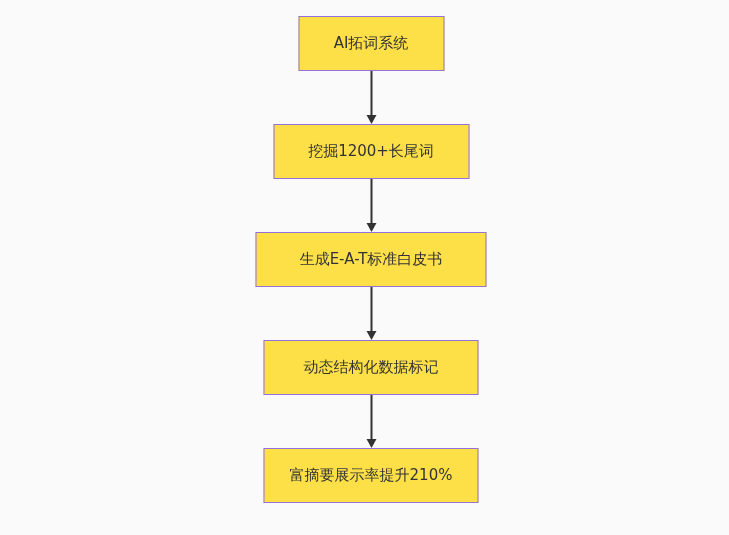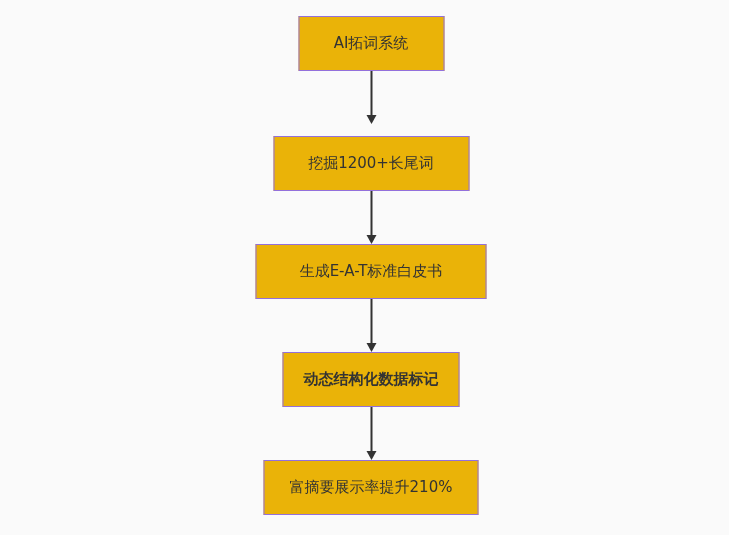--- a/index.html
+++ b/index.html
@@ -18,36 +18,36 @@
   .flowchart {
     position: absolute;
     left: 371px;
     top: 16px;
     transform: translateX(-50%);
     display: flex;
     flex-direction: column;
     align-items: center;
   }
   .node {
-    background: #eab308;
+    background: #fde047;
     border: 1.4px solid #9370DB;
     color: #333333;
     font-size: 15px;
     height: 55px;
     display: flex;
     align-items: center;
     justify-content: center;
     text-align: center;
     white-space: nowrap;
     padding: 0 10px;
   }
   .node.n1 { width: 146px; }
-  .node.n2 { width: 196px; margin-top: 12px; }
+  .node.n2 { width: 196px; }
   .node.n3 { width: 231px; }
-  .node.n4 { width: 177px; font-weight: bold; }
+  .node.n4 { width: 215px; }
   .node.n5 { width: 215px; }
   .edge {
     height: 53px;
     display: flex;
     flex-direction: column;
     align-items: center;
   }
   .edge .line {
     width: 2px;
     flex: 1;

